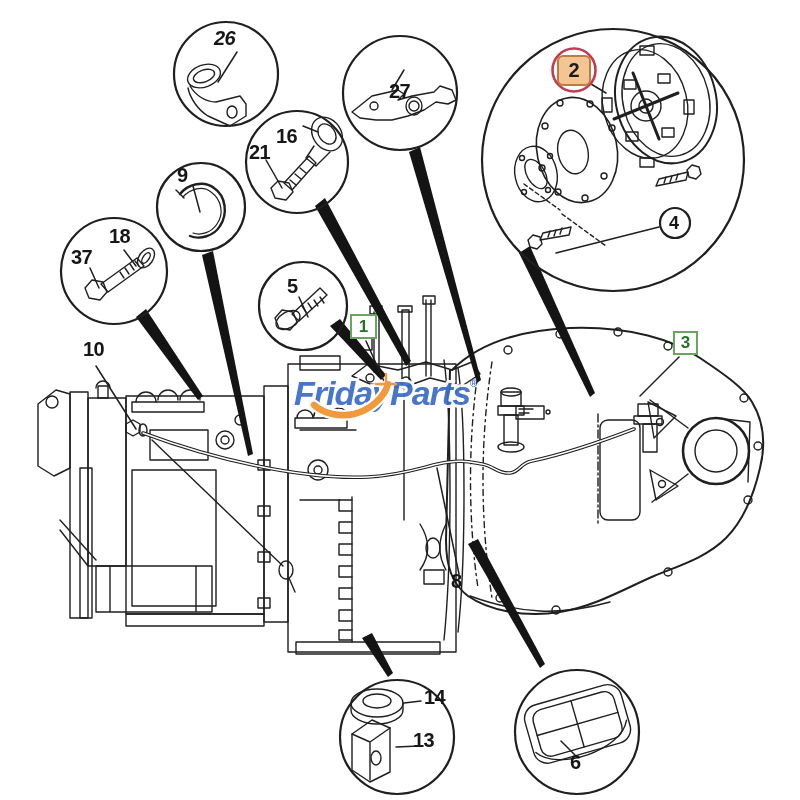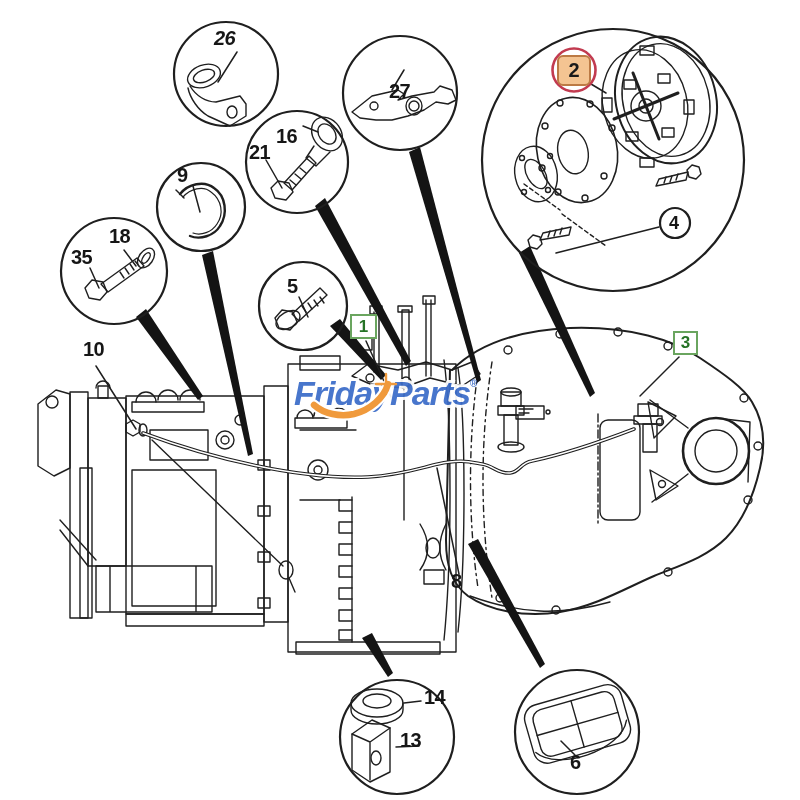--- a/index.html
+++ b/index.html
@@ -298,27 +298,27 @@
   <path d="M92 16 C88 30 74 42 58 46 C44 49 28 46 18 37" fill="none" stroke="#f09a3c" stroke-width="6.5" stroke-linecap="round"></path>
   <path d="M90 6 V26 M80 16 H100" stroke="#f09a3c" stroke-width="2.4" stroke-linecap="round"></path>
 </svg>
 
 <span class="num" style="left:214px;top:28px;font-style:italic;">26</span>
 <span class="num" style="left:389px;top:46px;margin-top:35px;">27</span>
 <span class="num" style="left:276px;top:114px;margin-top:12px;">16</span>
 <span class="num" style="left:249px;top:142px;">21</span>
 <span class="num" style="left:177px;top:165px;">9</span>
 <span class="num" style="left:109px;top:226px;">18</span>
-<span class="num" style="left:71px;top:247px;">35</span>
+<span class="num" style="left:71px;top:247px;">37</span>
 <span class="num" style="left:287px;top:276px;">5</span>
 <span class="num" style="left:669px;top:214px;font-size:18px;">4</span>
 <span class="num" style="left:71px;top:339px;margin-left:12px;">10</span>
 <span class="num" style="left:451px;top:571px;">8</span>
 <span class="num" style="left:424px;top:687px;text-align:center;">14</span>
-<span class="num" style="left:400px;top:730px;">13</span>
+<span class="num" style="left:413px;top:730px;">13</span>
 <span class="num" style="left:570px;top:752px;">6</span>
 
 <div class="badge2">2</div>
 
 <div class="greenbox" style="left:350px;top:314px;width:27px;height:25px;">1</div>
 <div class="greenbox" style="left:673px;top:331px;width:25px;height:24px;">3</div>
 
 </div>
 
 </body></html>

